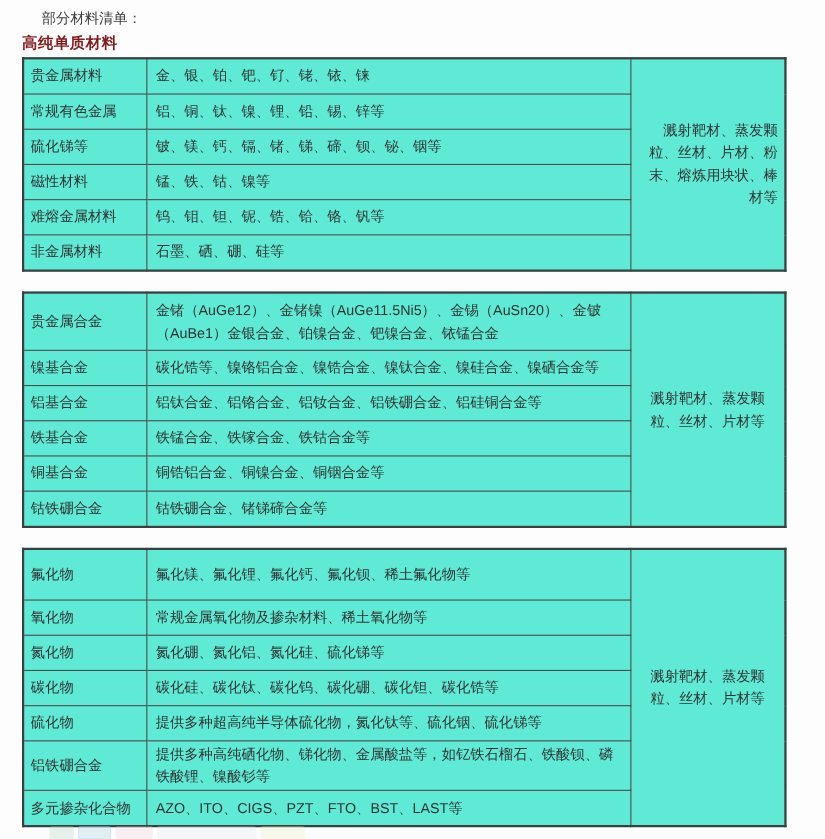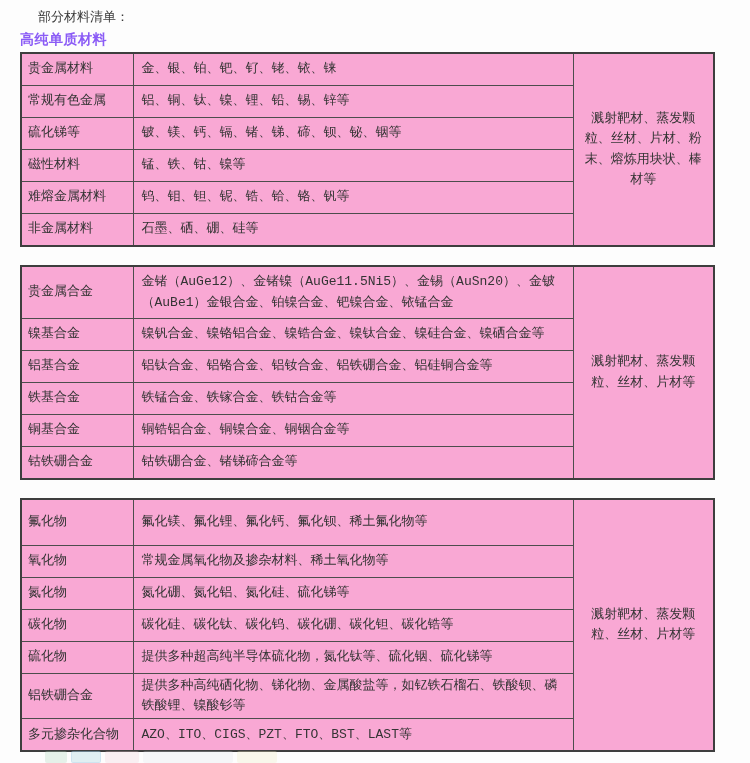--- a/index.html
+++ b/index.html
@@ -1,57 +1,57 @@
 <!DOCTYPE html>
 <html><head>
 <meta charset="utf-8">
 <style>
   html, body { margin: 0; padding: 0; background: #ffffff; }
   .page {
     position: relative;
     width: 750px;
     height: 763px;
     background: #fdfdfd;
-    font-family: Liberation Mono, monospace;
+    font-family: Liberation Sans, sans-serif;
     color: #333333;
     overflow: hidden;
     box-sizing: border-box;
   }
   .doc-title {
     padding-top: 8px;
     margin: 0 0 5px 38px;
     font-size: 13px;
     color: #3a3a3a;
   }
   .section { margin: 0 0 18px 20px; width: 694px; }
   .sec-title {
     font-weight: bold;
     font-size: 14px;
-    color: #8b5cf6;
+    color: #7f1d1d;
     margin: 0 0 3px 0;
     letter-spacing: 0.5px;
   }
   table.mat {
     border-collapse: collapse;
     table-layout: fixed;
     width: 693px;
-    background: #f9a8d4;
+    background: #5eead4;
   }
   table.mat td {
     border: 1px solid #4d4d4d;
     font-size: 13px;
     color: #343434;
     line-height: 1.55;
     vertical-align: middle;
     overflow: hidden;
   }
   table.mat { border: 2px solid #3e3e3e; }
   td.cat   { padding: 2px 4px 2px 6px; height: 27px; }
   td.items { padding: 2px 6px 2px 8px; height: 27px; }
-  td.forms { padding: 2px 6px; text-align: center; }
+  td.forms { padding: 2px 6px; text-align: right; }
   td.forms.center { text-align: center; }
   tr.r-tall  td { height: 41px; }
   tr.r-2line td { height: 47px; }
   .bottom-fragment {
     position: absolute;
     left: 45px;
     bottom: 0;
     height: 12px;
     display: flex;
     gap: 4px;
@@ -116,21 +116,21 @@
           <col style="width:141px">
         </colgroup>
       <tbody>
         <tr class="r-2line">
           <td class="cat">贵金属合金</td>
           <td class="items">金锗（AuGe12）、金锗镍（AuGe11.5Ni5）、金锡（AuSn20）、金铍（AuBe1）金银合金、铂镍合金、钯镍合金、铱锰合金</td>
           <td class="forms center" rowspan="6">溅射靶材、蒸发颗粒、丝材、片材等</td>
         </tr>
         <tr>
           <td class="cat">镍基合金</td>
-          <td class="items">镍钒合金、镍铬铝合金、镍锆合金、镍钛合金、镍硅合金、镍硒合金等</td>
+          <td class="items">碳化锆等、镍铬铝合金、镍锆合金、镍钛合金、镍硅合金、镍硒合金等</td>
         </tr>
         <tr>
           <td class="cat">铝基合金</td>
           <td class="items">铝钛合金、铝铬合金、铝钕合金、铝铁硼合金、铝硅铜合金等</td>
         </tr>
         <tr>
           <td class="cat">铁基合金</td>
           <td class="items">铁锰合金、铁镓合金、铁钴合金等</td>
         </tr>
         <tr>

